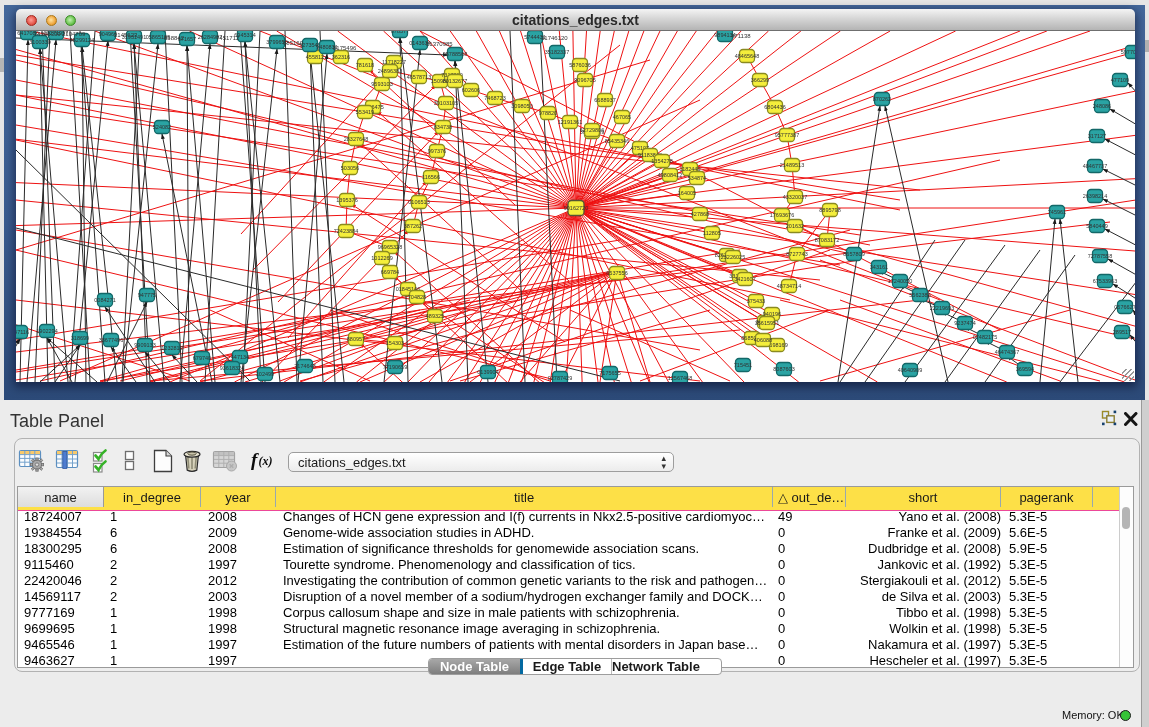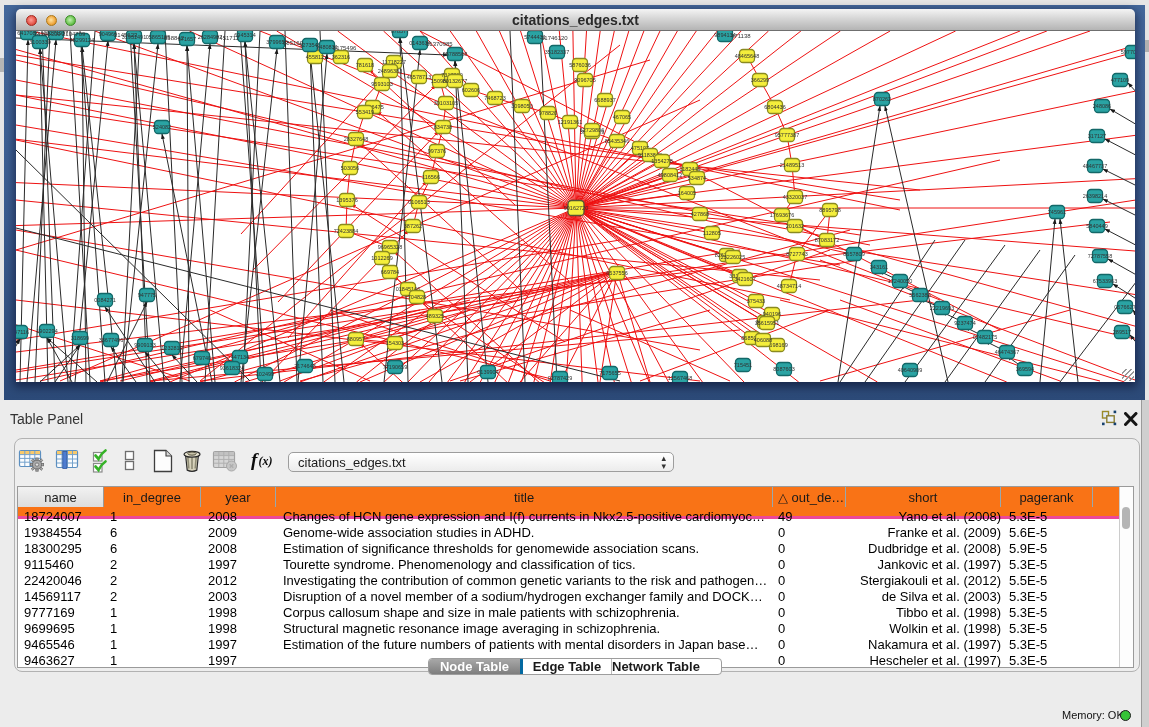--- a/index.html
+++ b/index.html
@@ -8,26 +8,26 @@
 #win{position:absolute;left:16px;top:9px;width:1119px;height:373px;border-radius:5px 5px 0 0;box-shadow:0 3px 10px 2px rgba(0,0,25,.5)}
 #titlebar{position:absolute;left:0;top:0;width:1119px;height:22px;border-radius:5px 5px 0 0;background:linear-gradient(#f4f4f4,#d6d6d6 45%,#b4b4b4);border-bottom:1px solid #6f6f6f}
 #title{position:absolute;left:0;top:3px;width:100%;text-align:center;font-size:14px;font-weight:bold;color:#2a2a2a}
 .tl{position:absolute;top:6px;width:11px;height:11px;border-radius:50%}
 #tlr{left:10px;background:radial-gradient(circle at 4px 4px,#ff9d96,#e4574b 60%,#b92f24);border:1px solid #a5281e}
 #tly{left:30px;background:radial-gradient(circle at 4px 4px,#ffe3a0,#f0a73e 60%,#c8821d);border:1px solid #ad7716}
 #tlg{left:49px;background:radial-gradient(circle at 4px 4px,#c2f0b2,#6cc551 60%,#3f9a2e);border:1px solid #3c8c28}
 #canvas{position:absolute;left:16px;top:31px;width:1119px;height:351px;background:#fff;overflow:hidden}
 #grip{position:absolute;right:1px;bottom:1px;width:12px;height:12px;background:repeating-linear-gradient(315deg,transparent,transparent 2.6px,#9a9a9a 2.6px,#9a9a9a 3.6px)}
 #tablepanel{position:absolute;left:0;top:400px;width:1141px;height:327px;background:#ececec}
-#tp-title{position:absolute;left:10px;top:411px;font-size:14px;color:#333}
+#tp-title{position:absolute;left:10px;top:411px;font-size:18px;color:#333}
 #panel{position:absolute;left:14px;top:438px;width:1126px;height:234px;background:#eee;border:1px solid #b2b2b2;border-radius:8px}
 #combo{position:absolute;left:288px;top:452px;width:386px;height:20px;background:linear-gradient(#fff,#ececec);border:1px solid #9d9d9d;border-radius:5px;font-size:13px;color:#1a1a1a;padding:2px 0 0 9px}
 #combo .st{position:absolute;right:7px;top:1px;font-size:9px;color:#333;line-height:8px}
 #tbl{position:absolute;left:17px;top:486px;width:1117px;height:182px;background:#fff;border:1px solid #9a9a9a;overflow:hidden;font-size:13px}
-#thead{position:absolute;left:0;top:0;width:1103px;height:32px;background:#f97316;border-bottom:3px solid #ec4899}
+#thead{position:absolute;left:0;top:0;width:1103px;height:24px;background:#fde047;border-bottom:1px solid #ec4899}
 .th{position:absolute;top:0;height:20px;text-align:center;padding-top:3px;color:#1a1a1a;border-right:1px solid #98a8ae}
 #th0{left:0;width:86px;background:linear-gradient(#f2f2f2,#ddd);border-right:1px solid #999}
 #th1{left:86px;width:97px}#th2{left:183px;width:75px}#th3{left:258px;width:497px}
 #th4{left:755px;width:73px;text-align:left;padding-left:5px}#th5{left:828px;width:155px}#th6{left:983px;width:92px}
 #tbody{position:absolute;left:0;top:21px;width:1103px}
 .tr{position:relative;height:16px;white-space:nowrap}
 .tr div{position:absolute;top:1px;overflow:hidden;text-overflow:ellipsis}
 .c0{left:6px;width:80px}.c1{left:92px;width:90px}.c2{left:190px;width:70px}
 .c3{left:265px;width:492px}.c4{left:760px;width:68px}
 .c5{left:828px;width:155px;text-align:right}.c6{left:991px;width:90px}
@@ -753,21 +753,21 @@
           <div class="c4">0</div>
           <div class="c5">Dudbridge et al. (2008)</div>
           <div class="c6">5.9E-5</div>
         </div>
 <div class="tr">
           <div class="c0">9115460</div>
           <div class="c1">2</div>
           <div class="c2">1997</div>
           <div class="c3">Tourette syndrome. Phenomenology and classification of tics.</div>
           <div class="c4">0</div>
-          <div class="c5">Jankovic et al. (1997)</div>
+          <div class="c5">Jankovic et al. (1992)</div>
           <div class="c6">5.3E-5</div>
         </div>
 <div class="tr">
           <div class="c0">22420046</div>
           <div class="c1">2</div>
           <div class="c2">2012</div>
           <div class="c3">Investigating the contribution of common genetic variants to the risk and pathogen…</div>
           <div class="c4">0</div>
           <div class="c5">Stergiakouli et al. (2012)</div>
           <div class="c6">5.5E-5</div>

